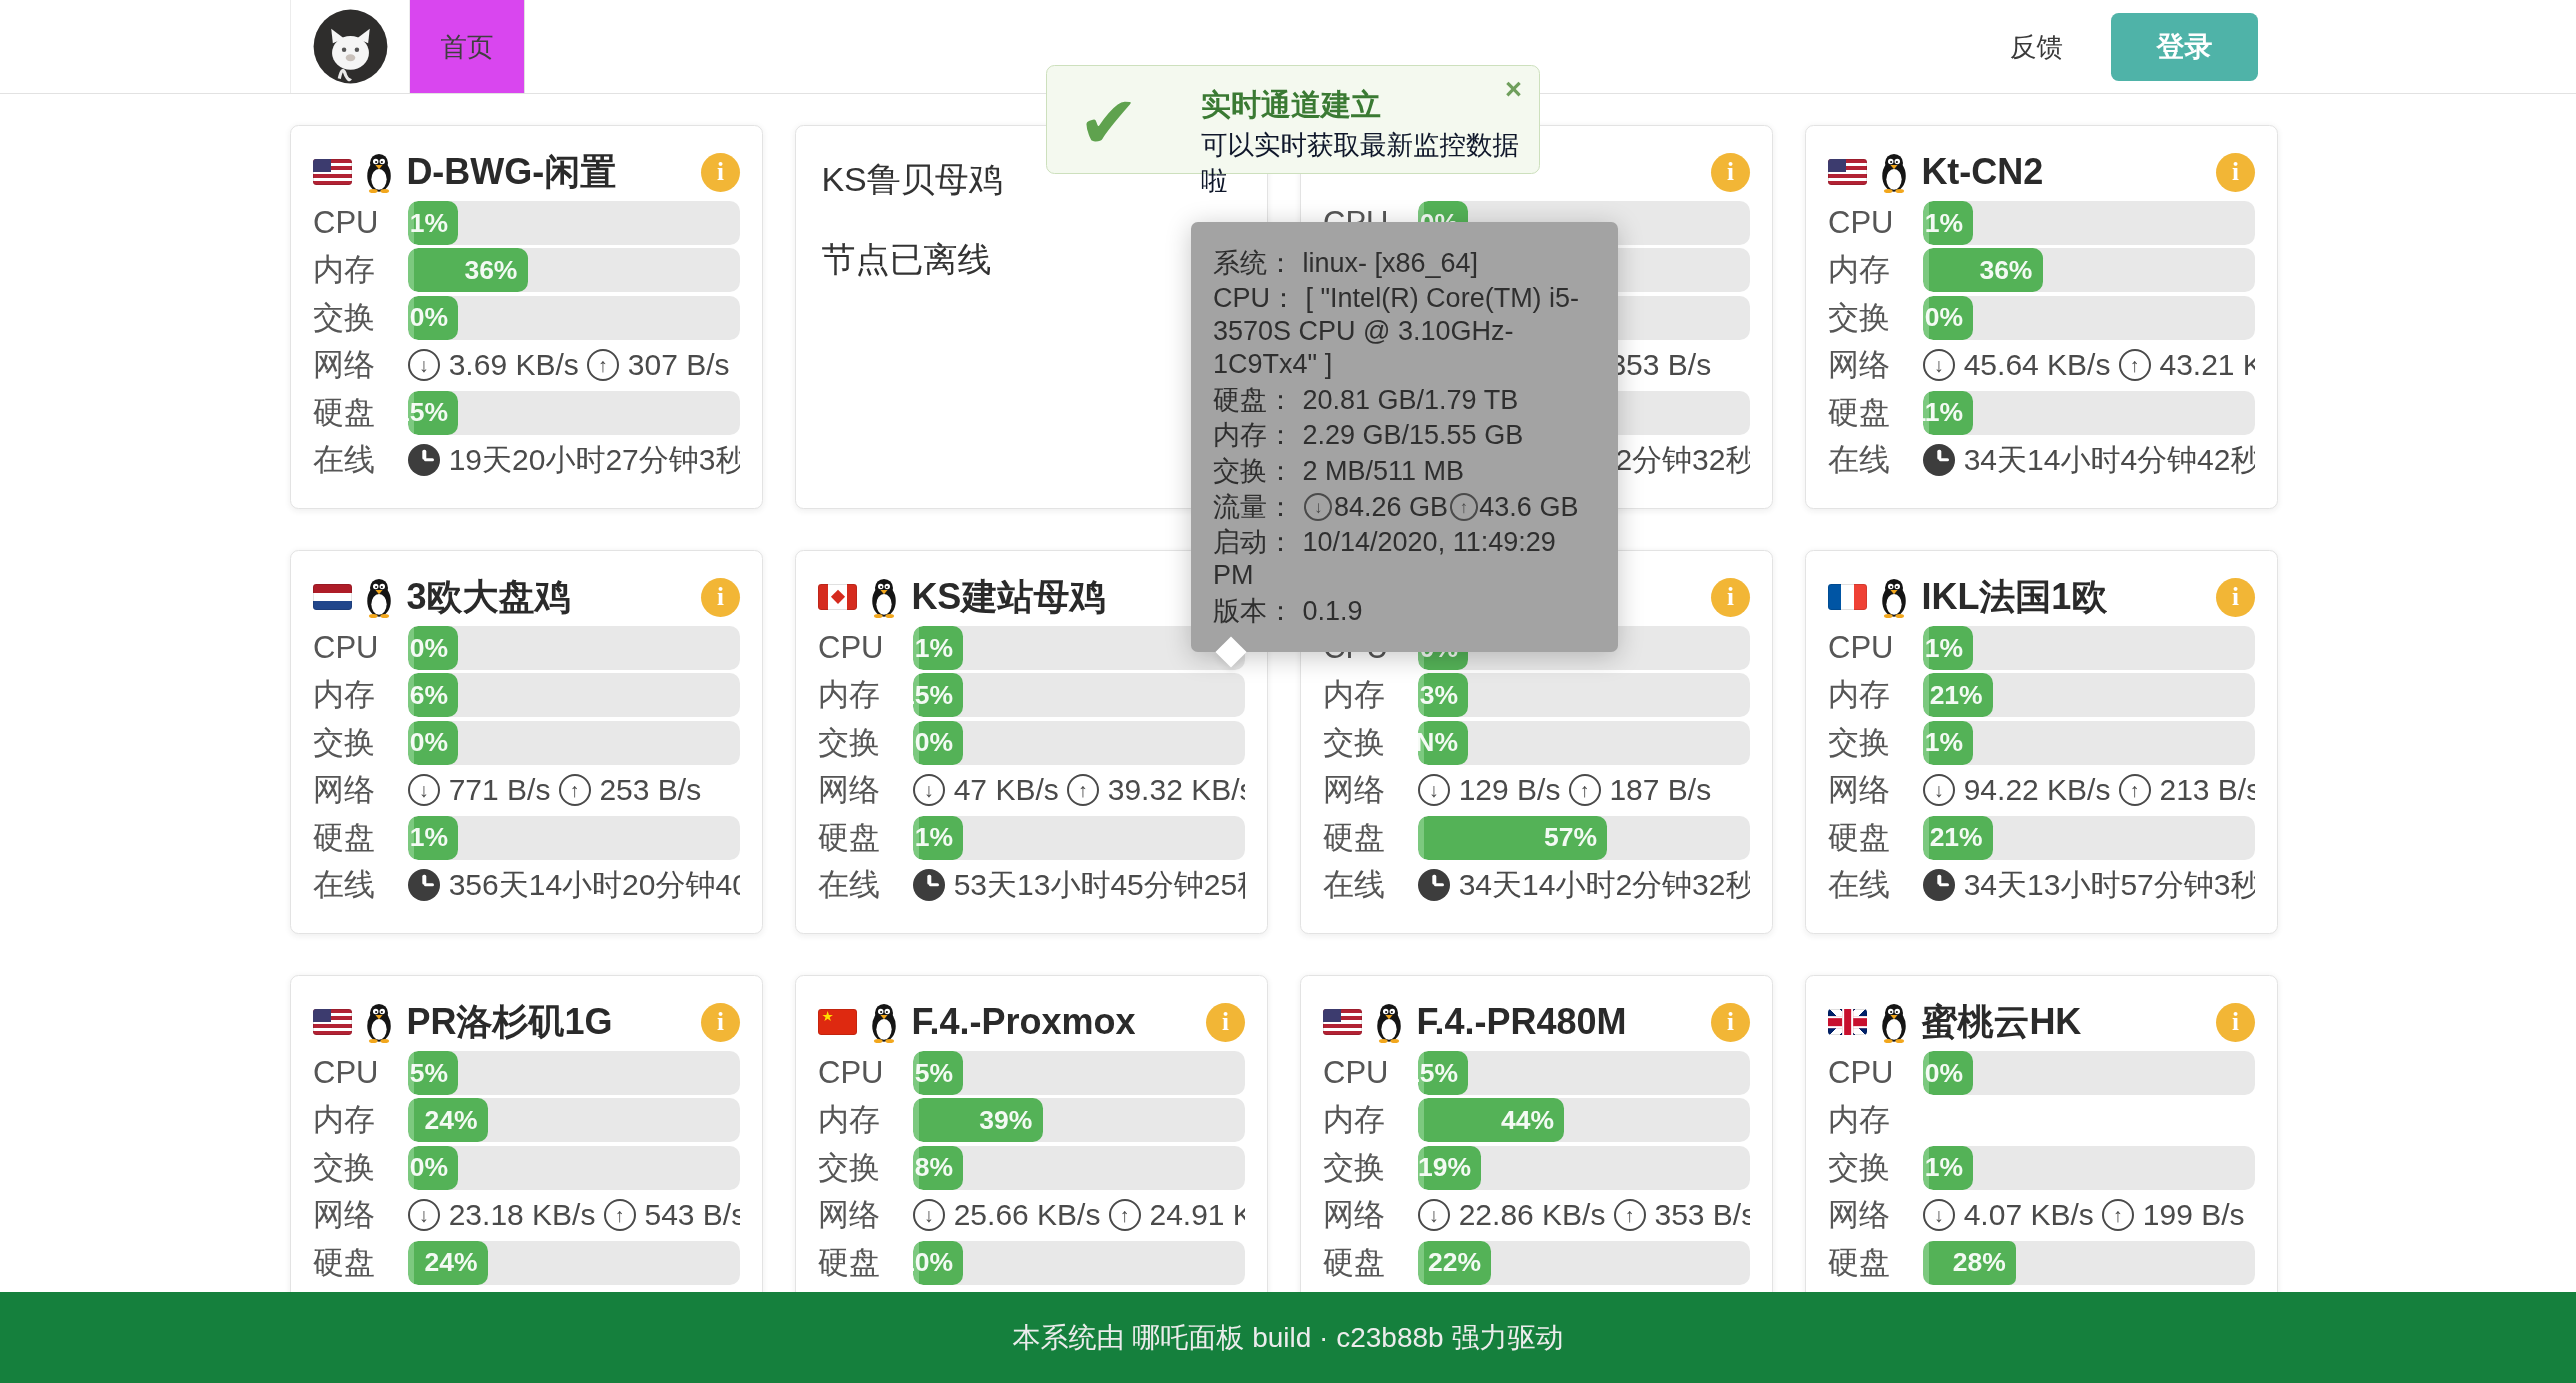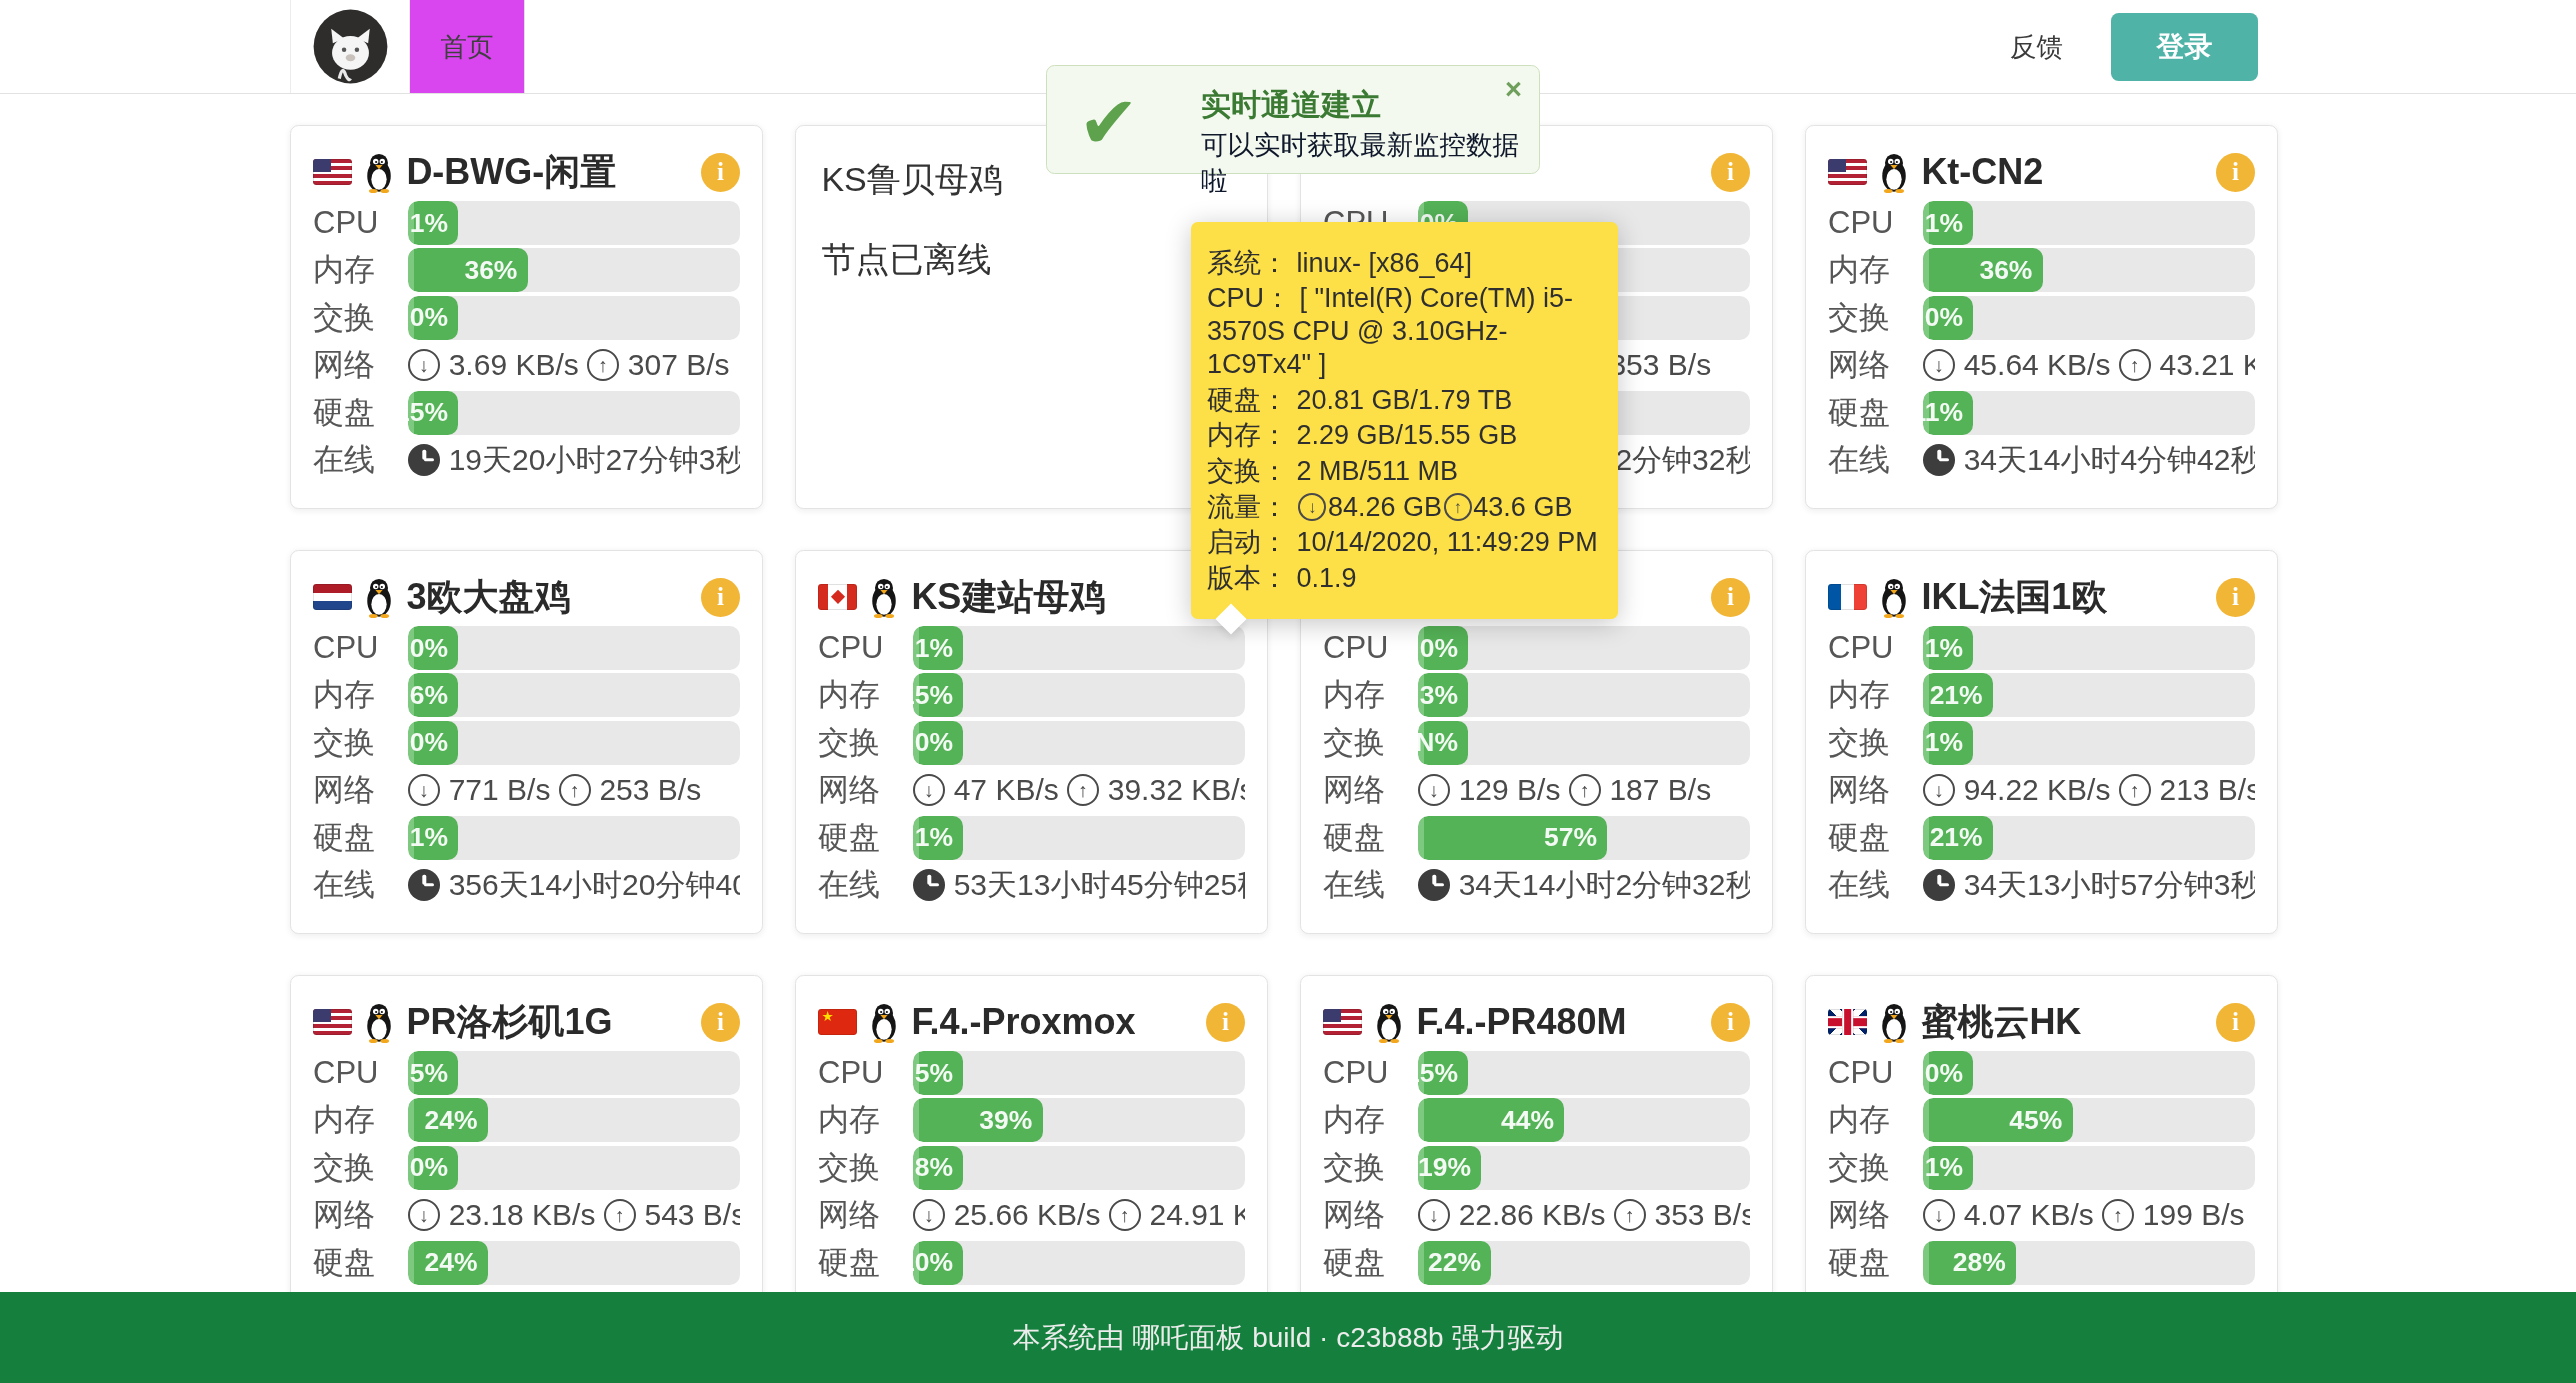--- a/index.html
+++ b/index.html
@@ -81,22 +81,22 @@
   .toast { position:absolute; left:1046px; top:65px; width:494px; height:109px; z-index:40;
            background:#f4f9ef; border:1.7px solid #cde0bd; border-radius:8.5px; }
   .toast-check { position:absolute; left:31px; top:50%; transform:translateY(-46%);
                  font-size:73px; line-height:73px; color:#5fa24e; font-weight:bold; }
   .toast-title { position:absolute; left:154px; top:19px; font-size:30px; font-weight:bold; color:#3a7a33; }
   .toast-sub { position:absolute; left:154px; top:61px; font-size:26.5px; color:#0f172a; }
   .toast-close { position:absolute; right:17px; top:8.5px; font-size:29px; font-weight:bold;
                  color:#6f9f5c; cursor:pointer; line-height:29px; }
 
   
-  .tooltip { position:absolute; left:1191px; top:222px; width:427px; z-index:50; background:#fde047;
-             border-radius:6.8px; box-shadow:0 4.3px 26px rgba(0,0,0,.22); padding:22px 16px; }
+  .tooltip { position:absolute; left:1191px; top:222px; width:427px; z-index:50; background:#a3a3a3;
+             border-radius:6.8px; box-shadow:0 4.3px 26px rgba(0,0,0,.22); padding:22px 22px; }
   .tooltip p { font-size:27px; line-height:33px; color:#2f2f2f; margin:2.6px 0; }
   .tooltip .tl { margin-right:8.5px; }
   .tip-arrow { position:absolute; left:29px; bottom:-10.2px; width:22px; height:22px; background:#fff;
                transform:rotate(45deg); box-shadow:3.4px 3.4px 6.8px rgba(0,0,0,.08); }
   .traffic-line { display:flex; align-items:center; }
 
   
   .footer { position:absolute; left:0; top:1292px; width:2576px; height:91px; background:#15803d;
             z-index:30; display:flex; align-items:center; justify-content:center; }
   .footer span { color:#ececec; font-size:28px; }
@@ -834,25 +834,20 @@
     <div class="row row-cpu">
       <span class="lbl">CPU</span>
       <div class="bar">
           <div class="fill" style="width: 0%;">
             <span class="pct">0%</span>
           </div>
         </div>
     </div>
     <div class="row row-mem">
       <span class="lbl">内存</span>
-      <div class="bar">
-          <div class="fill" style="width: 45%;">
-            <span class="pct">45%</span>
-          </div>
-        </div>
     </div>
     <div class="row row-swap">
       <span class="lbl">交换</span>
       <div class="bar">
           <div class="fill" style="width: 1%;">
             <span class="pct">1%</span>
           </div>
         </div>
     </div>
     <div class="row">

